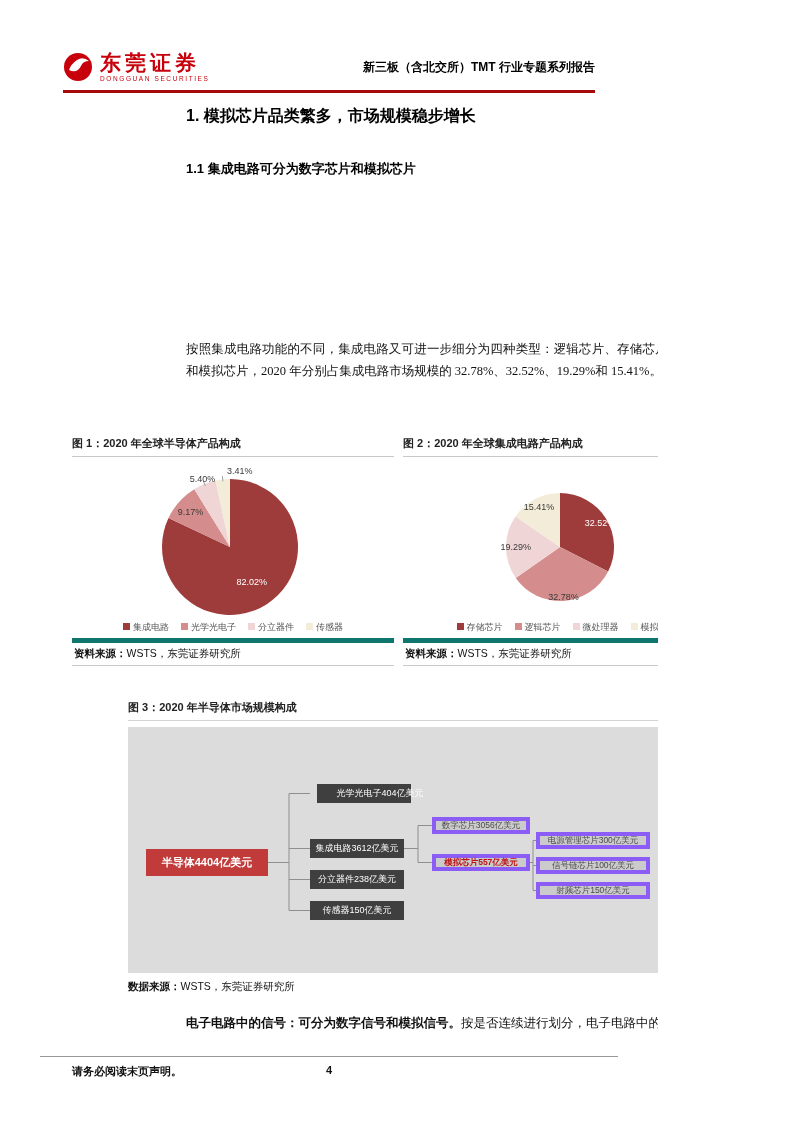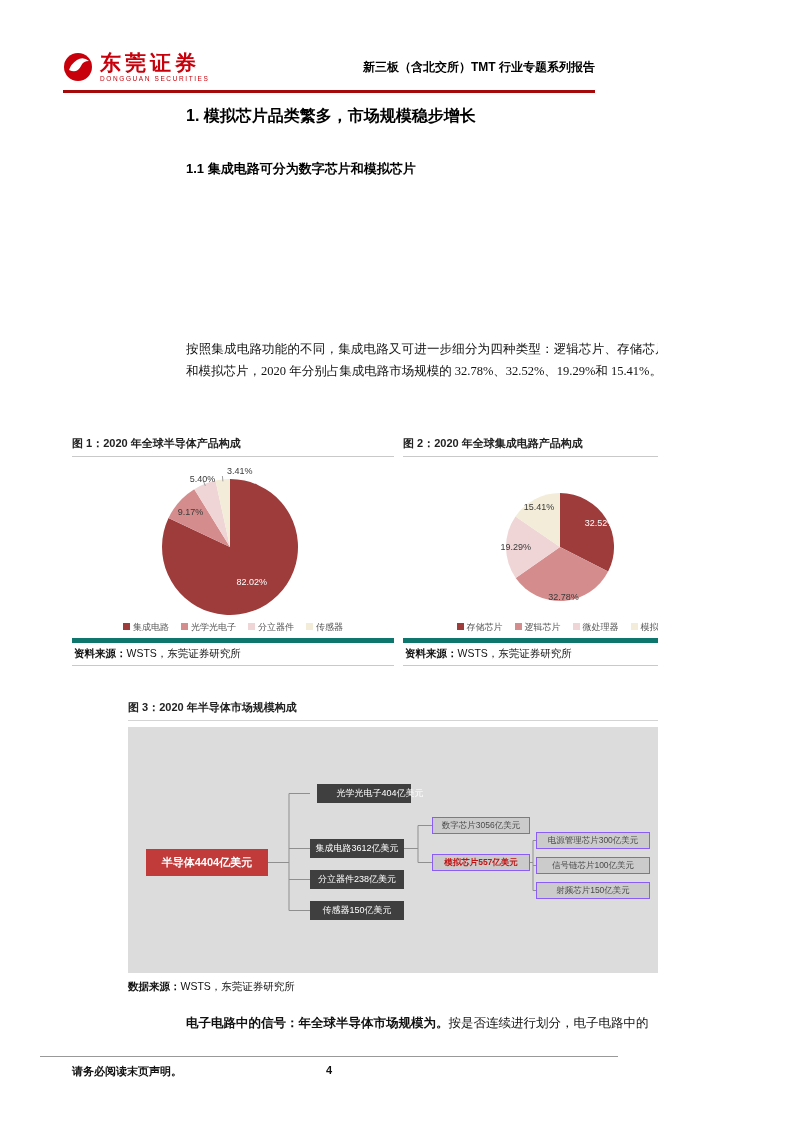--- a/index.html
+++ b/index.html
@@ -45,21 +45,21 @@
   .src-label { font-weight:bold; }
   
   .fig3 { position:absolute; left:128px; top:698px; width:540px; font-family:"Liberation Sans", sans-serif; }
   .fig3 .fig-cap { border-bottom:1px solid #d4d4d4; }
   .tree { position:relative; width:540px; height:246px; background:#dcdcdc; margin-top:6px; }
   .tree svg { position:absolute; left:0; top:0; }
   .t-node { position:absolute; display:flex; align-items:center; justify-content:center;
             white-space:nowrap; font-family:"Liberation Sans", sans-serif; }
   .t-root { background:#c23b3b; color:#ffffff; font-weight:bold; font-size:11px; }
   .t-l2   { background:#3f3f3f; color:#ffffff; font-size:9px; }
-  .t-l3, .t-l4 { background:#cbcbcb; color:#4a4a4a; font-size:8.5px; border:1px solid #8b5cf6; }
+  .t-l3, .t-l4 { background:#cbcbcb; color:#4a4a4a; font-size:8.5px; border:4px solid #8b5cf6; }
   .t-hl { color:#c01111; font-weight:bold; }
   .fig3 .fig-src { border:none; padding:7px 0 0; margin-top:0; }
   
   .foot-rule { position:absolute; left:40px; right:40px; top:1056px; border-top:1px solid #999; }
   .foot-note { position:absolute; left:72px; top:1064px; font-size:11px; font-weight:bold;
                font-family:"Liberation Sans", sans-serif; }
   .page-num  { position:absolute; left:0; right:0; top:1064px; text-align:center; font-size:11px;
                font-weight:bold; font-family:"Liberation Sans", sans-serif; }
 </style>
 </head>
@@ -147,19 +147,19 @@
         <div class="t-node t-l2" style="left: 182px; top: 174px; width: 94px; height: 19px;">传感器150亿美元</div>
         <div class="t-node t-l3" style="left: 304px; top: 90px; width: 98px; height: 17px;">数字芯片3056亿美元</div>
         <div class="t-node t-l3 t-hl" style="left: 304px; top: 127px; width: 98px; height: 17px;">模拟芯片557亿美元</div>
         <div class="t-node t-l4" style="left: 408px; top: 105px; width: 114px; height: 17px;">电源管理芯片300亿美元</div>
         <div class="t-node t-l4" style="left: 408px; top: 130px; width: 114px; height: 17px;">信号链芯片100亿美元</div>
         <div class="t-node t-l4" style="left: 408px; top: 155px; width: 114px; height: 17px;">射频芯片150亿美元</div>
       </div>
     <div class="fig-src"><span class="src-label">数据来源：</span><span>WSTS，东莞证券研究所</span></div>
   </section>
 
-  <p class="body p3"><span class="lead">电子电路中的信号：年全球半导体市场规模为。</span><span>按是否连续进行划分，电子电路中的</span></p>
+  <p class="body p3"><span class="lead">电子电路中的信号：可分为数字信号和模拟信号。</span><span>按是否连续进行划分，电子电路中的</span></p>
 
   <div class="foot-rule"></div>
   <div class="foot-note">请务必阅读末页声明。</div>
   <div class="page-num">4</div>
 
 </div>
 
 </body></html>

